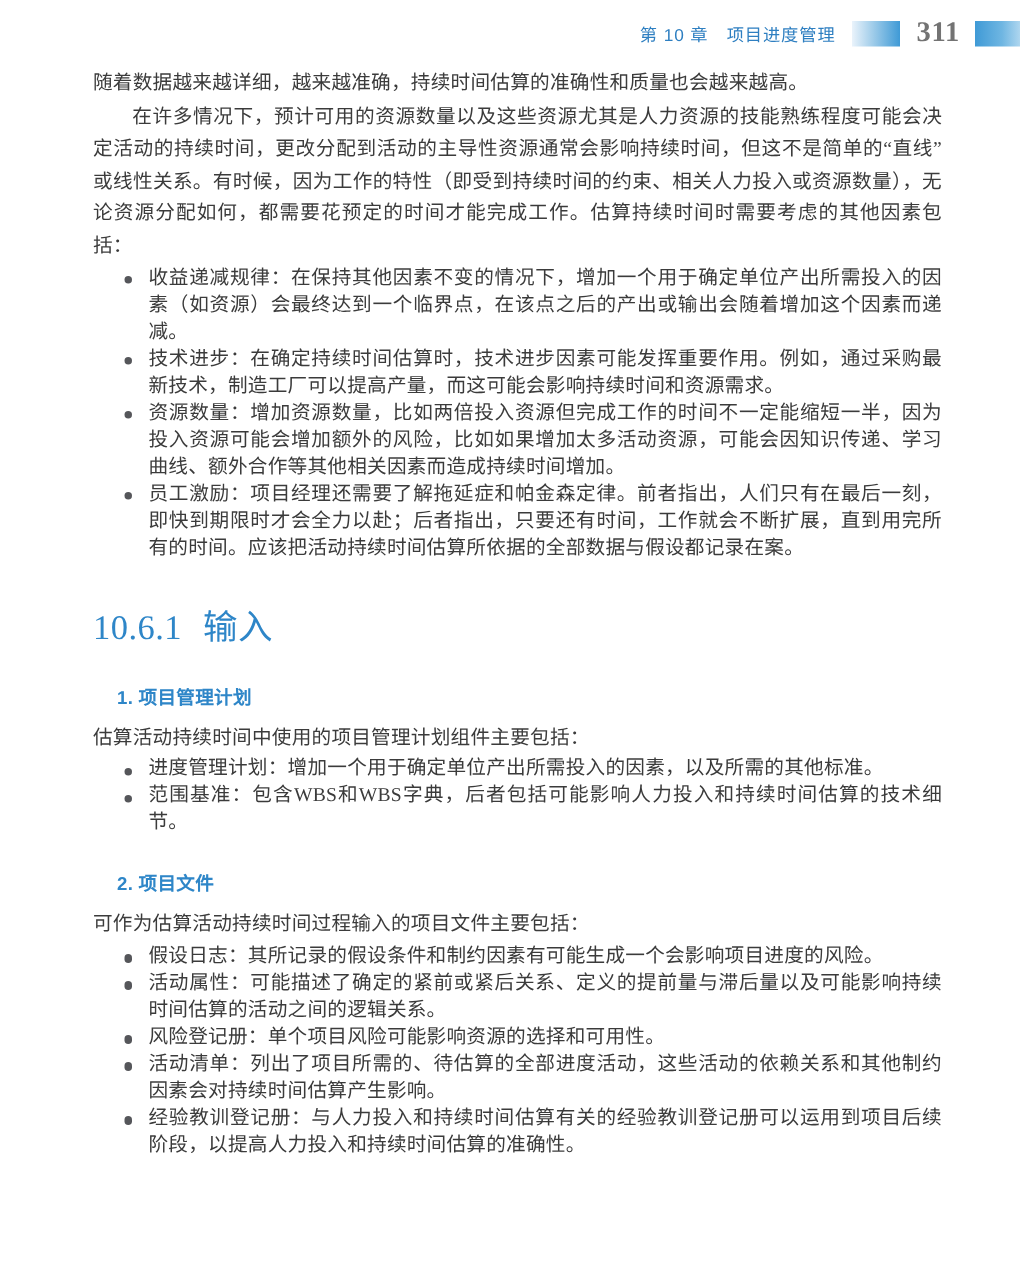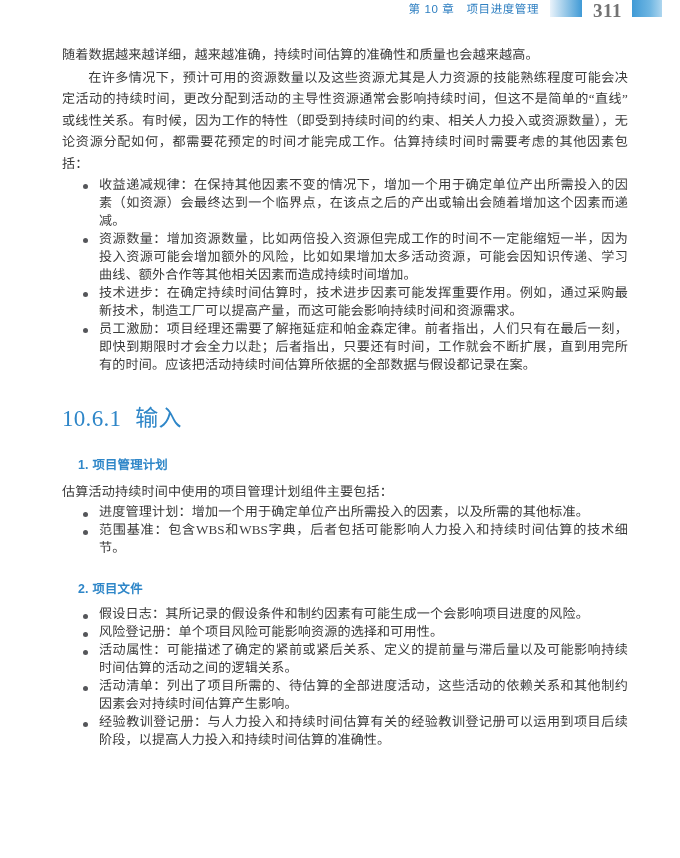--- a/index.html
+++ b/index.html
@@ -17,23 +17,22 @@
   }
 
   
   .page-header {
     position: absolute;
     top: 0;
     left: 0;
     right: 0;
     height: 44px;
     display: flex;
-    align-items: flex-start;
+    align-items: center;
     justify-content: flex-end;
-    padding-right: 18px;
     box-sizing: border-box;
   }
   .header-chapter {
     font-family: "Liberation Sans", "DejaVu Sans", sans-serif;
     font-size: 11.5px;
     color: #2e7fc1;
     letter-spacing: 0.6px;
     white-space: nowrap;
   }
   .header-bar {
@@ -137,22 +136,22 @@
 </div>
 
 <div class="content">
 
   <p class="para">随着数据越来越详细，越来越准确，持续时间估算的准确性和质量也会越来越高。</p>
 
   <p class="para indent">在许多情况下，预计可用的资源数量以及这些资源尤其是人力资源的技能熟练程度可能会决定活动的持续时间，更改分配到活动的主导性资源通常会影响持续时间，但这不是简单的“直线”或线性关系。有时候，因为工作的特性（即受到持续时间的约束、相关人力投入或资源数量），无论资源分配如何，都需要花预定的时间才能完成工作。估算持续时间时需要考虑的其他因素包括：</p>
 
   <ul class="bullets">
     <li>收益递减规律：在保持其他因素不变的情况下，增加一个用于确定单位产出所需投入的因素（如资源）会最终达到一个临界点，在该点之后的产出或输出会随着增加这个因素而递减。</li>
+    <li>技术进步：在确定持续时间估算时，技术进步因素可能发挥重要作用。例如，通过采购最新技术，制造工厂可以提高产量，而这可能会影响持续时间和资源需求。</li>
     <li>资源数量：增加资源数量，比如两倍投入资源但完成工作的时间不一定能缩短一半，因为投入资源可能会增加额外的风险，比如如果增加太多活动资源，可能会因知识传递、学习曲线、额外合作等其他相关因素而造成持续时间增加。</li>
-    <li>技术进步：在确定持续时间估算时，技术进步因素可能发挥重要作用。例如，通过采购最新技术，制造工厂可以提高产量，而这可能会影响持续时间和资源需求。</li>
     <li>员工激励：项目经理还需要了解拖延症和帕金森定律。前者指出，人们只有在最后一刻，即快到期限时才会全力以赴；后者指出，只要还有时间，工作就会不断扩展，直到用完所有的时间。应该把活动持续时间估算所依据的全部数据与假设都记录在案。</li>
   </ul>
 
   <h2 class="section-heading">
     <span class="num">10.6.1</span><span>输入</span>
   </h2>
 
   <h3 class="sub-heading">1. 项目管理计划</h3>
 
   <div class="block-gap-sm"></div>
@@ -161,23 +160,24 @@
 
   <ul class="bullets">
     <li>进度管理计划：增加一个用于确定单位产出所需投入的因素，以及所需的其他标准。</li>
     <li>范围基准：包含WBS和WBS字典，后者包括可能影响人力投入和持续时间估算的技术细节。</li>
   </ul>
 
   <h3 class="sub-heading">2. 项目文件</h3>
 
   <div class="block-gap-sm"></div>
 
+  <p class="para">可作为估算活动持续时间过程输入的项目文件主要包括：</p>
 
   <ul class="bullets">
     <li>假设日志：其所记录的假设条件和制约因素有可能生成一个会影响项目进度的风险。</li>
+    <li>活动属性：可能描述了确定的紧前或紧后关系、定义的提前量与滞后量以及可能影响持续时间估算的活动之间的逻辑关系。</li>
     <li>风险登记册：单个项目风险可能影响资源的选择和可用性。</li>
-    <li>活动属性：可能描述了确定的紧前或紧后关系、定义的提前量与滞后量以及可能影响持续时间估算的活动之间的逻辑关系。</li>
     <li>活动清单：列出了项目所需的、待估算的全部进度活动，这些活动的依赖关系和其他制约因素会对持续时间估算产生影响。</li>
     <li>经验教训登记册：与人力投入和持续时间估算有关的经验教训登记册可以运用到项目后续阶段，以提高人力投入和持续时间估算的准确性。</li>
 
   </ul>
 
 </div>
 
 </body></html>

